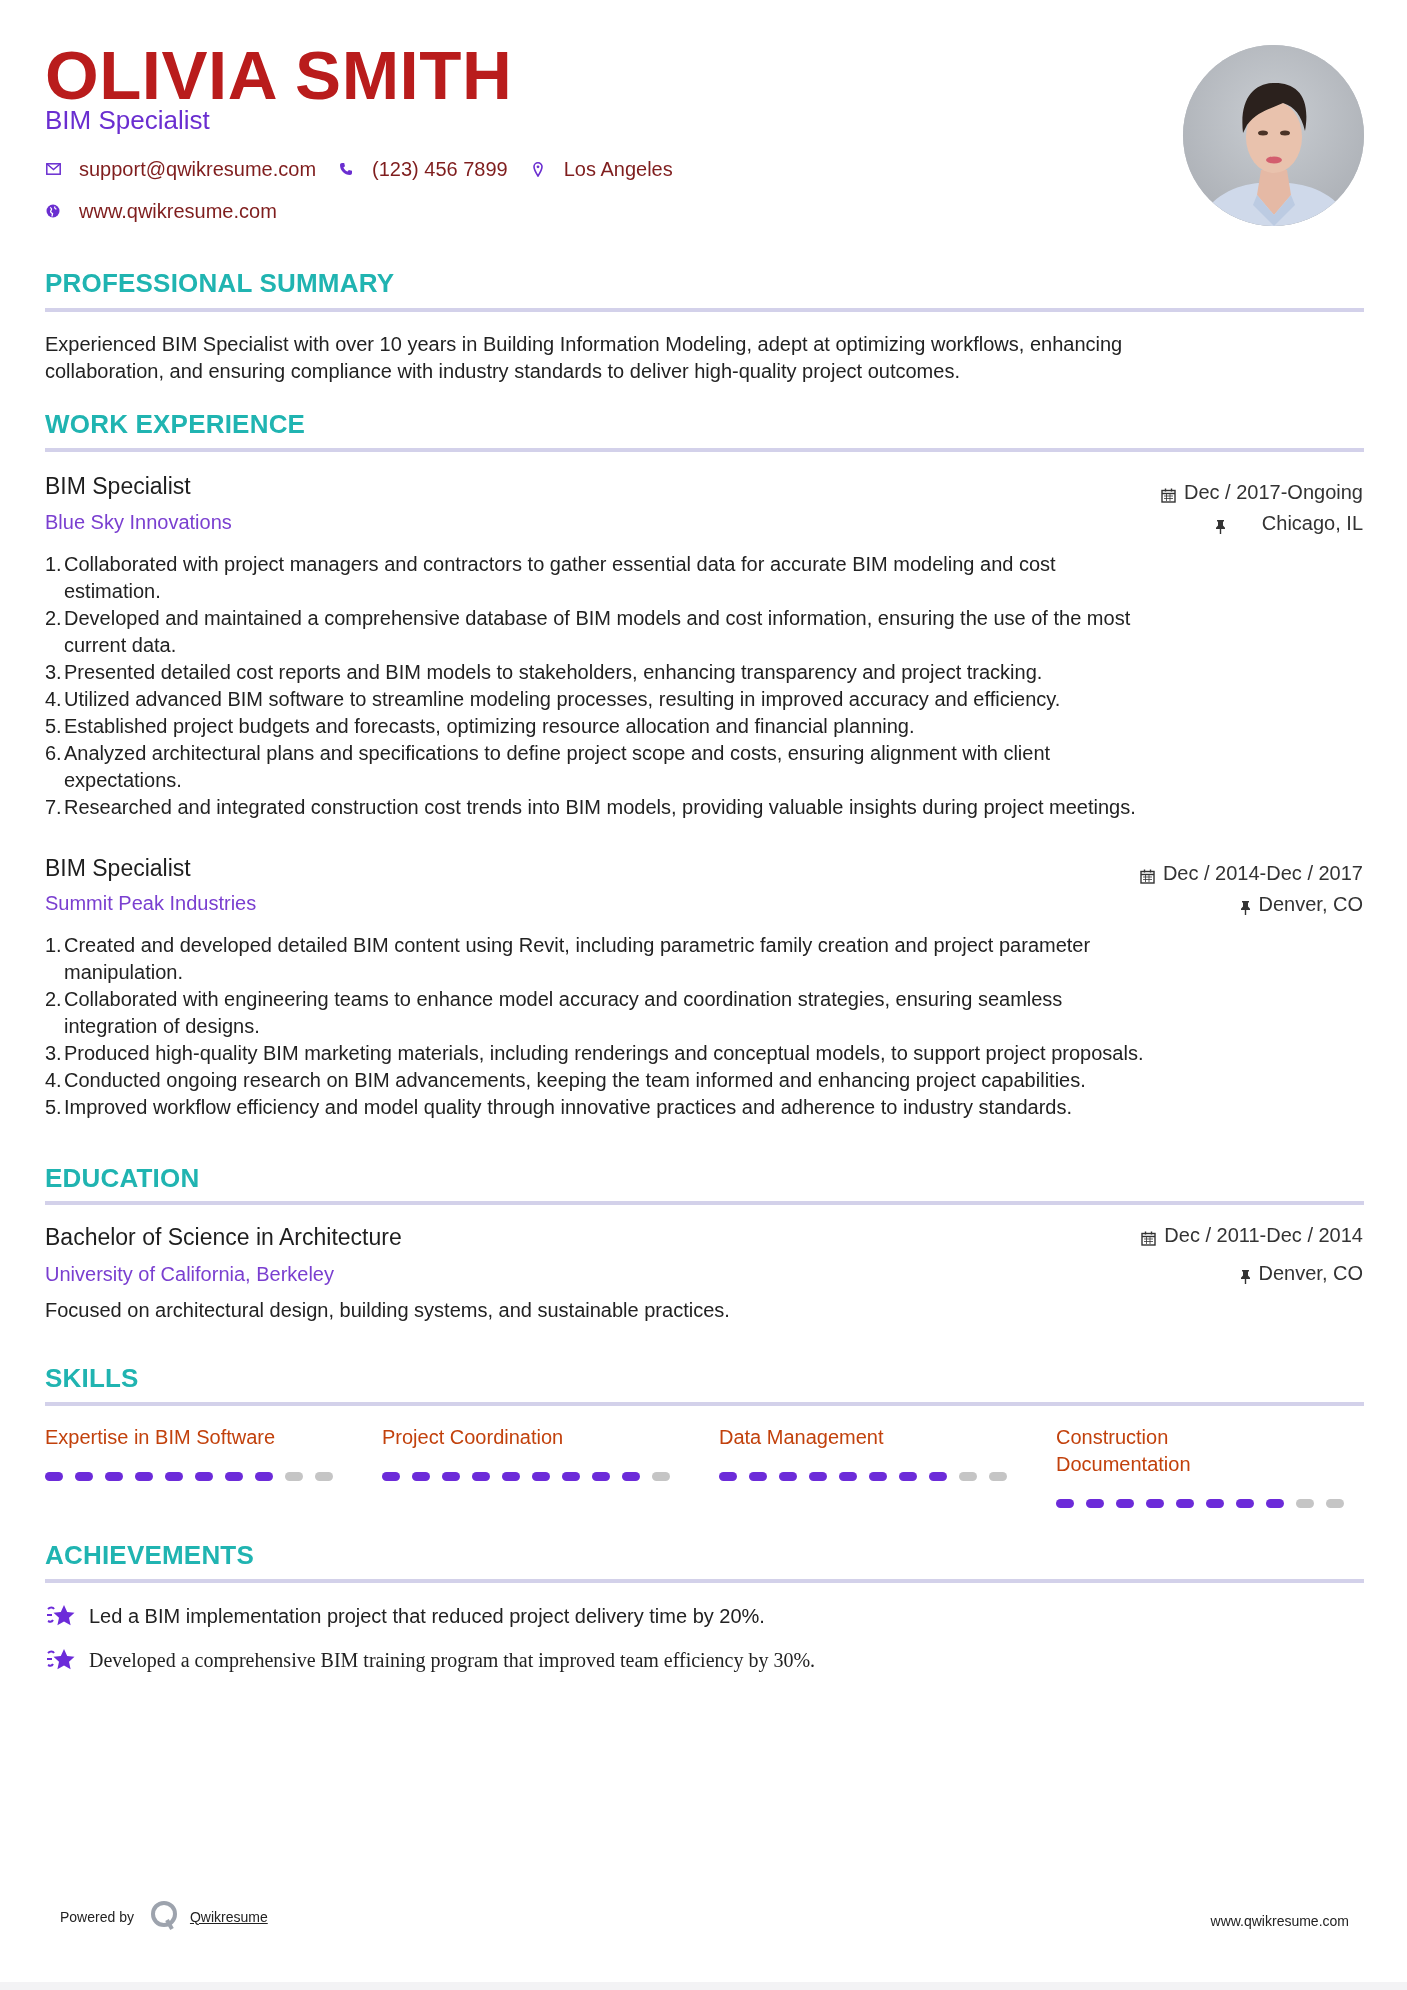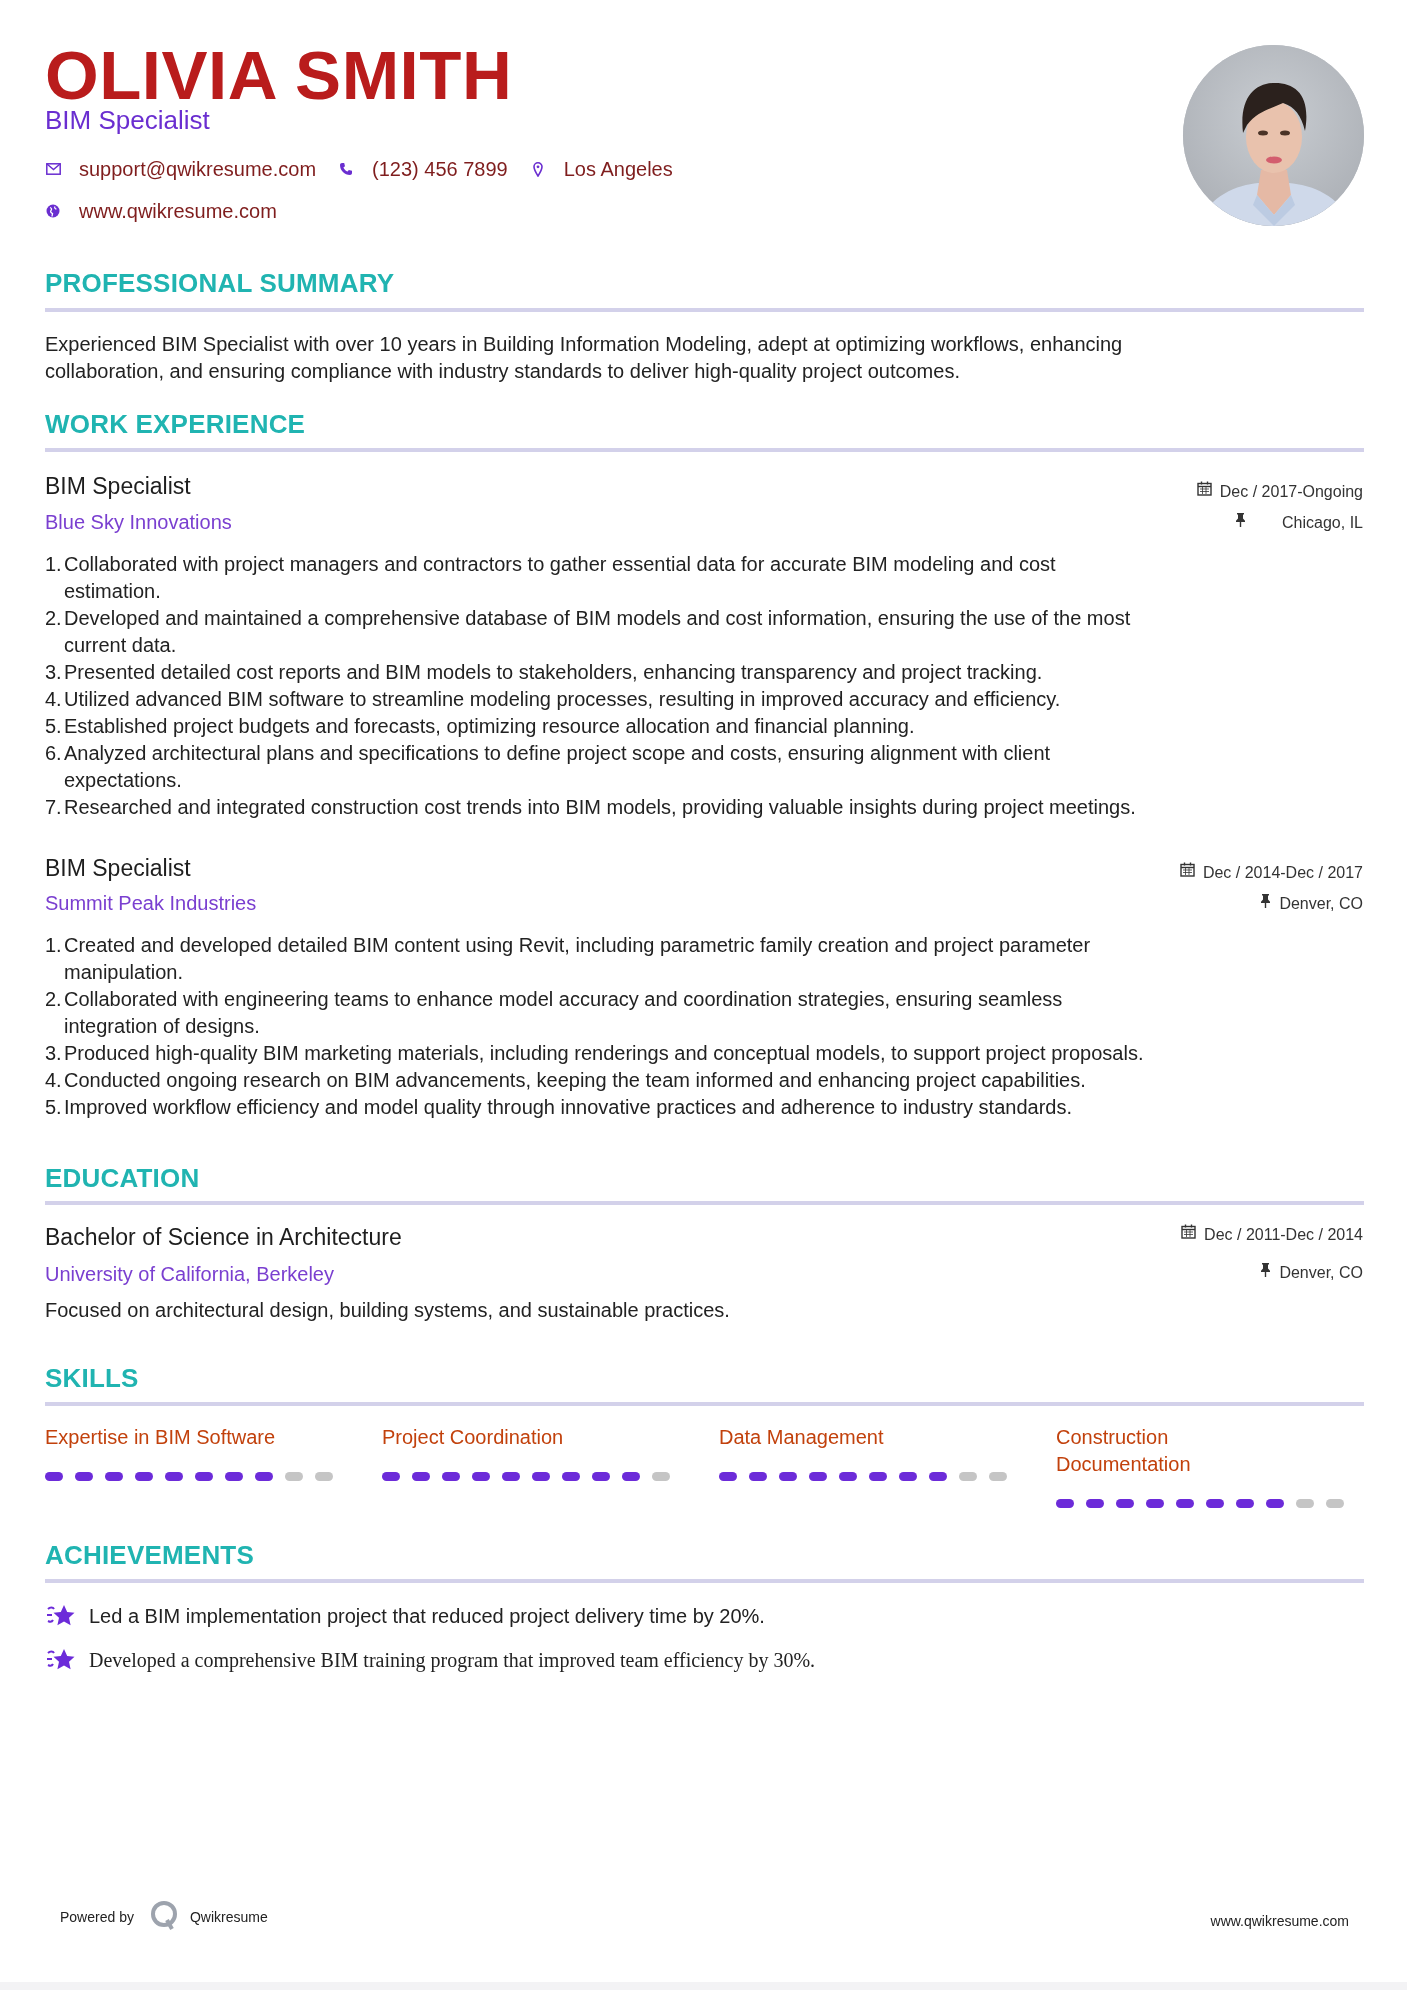--- a/index.html
+++ b/index.html
@@ -20,39 +20,39 @@
 
   .photo { position: absolute; left: 1183px; top: 45px; width: 181px; height: 181px; border-radius: 50%; overflow: hidden; background: #b9bdc3; }
 
   .section-title { position: absolute; left: 45px; font-size: 26px; font-weight: bold; color: #20b4b1; line-height: 32px; letter-spacing: 0.2px; }
   .rule { position: absolute; left: 45px; width: 1319px; height: 4px; background: #d3d1ea; }
 
   .body-text { position: absolute; left: 45px; width: 1320px; font-size: 20px; line-height: 27px; color: #222; }
 
   .job-title { position: absolute; left: 45px; font-size: 23px; color: #1e1e1e; line-height: 30px; }
   .company { position: absolute; left: 45px; font-size: 20px; color: #7a3fd0; line-height: 26px; }
-  .meta { position: absolute; right: 44px; font-size: 16px; color: #333; display: flex; align-items: flex-start; line-height: 22px; }
+  .meta { position: absolute; right: 44px; font-size: 20px; color: #333; display: flex; align-items: flex-end; line-height: 22px; }
   .meta .ic { margin-right: 8px; display: inline-flex; }
 
   ol.bullets { position: absolute; left: 45px; width: 1330px; list-style: none; font-size: 20px; line-height: 27px; color: #222; }
   ol.bullets li { position: relative; padding-left: 19px; }
   ol.bullets li .num { position: absolute; left: 0; top: 0; }
 
   .skill { position: absolute; width: 300px; }
   .skill .label { font-size: 20px; line-height: 27px; color: #c2410c; }
   .dots { position: absolute; left: 0; display: flex; }
   .dot { width: 18px; height: 9px; border-radius: 5px; margin-right: 12px; background: #6c2bd9; }
   .dot.off { background: #c5c5c5; }
 
   .ach { position: absolute; left: 45px; display: flex; align-items: center; font-size: 20px; line-height: 27px; color: #222; }
   .ach .ic { width: 32px; height: 28px; margin-right: 12px; }
 
   .footer-left { position: absolute; left: 60px; top: 1900px; display: flex; align-items: center; font-size: 14px; color: #222; text-align: right; }
   .footer-left .q { margin: 0 12px 0 16px; }
-  .footer-left .brand { }
+  .footer-left .brand { text-decoration: underline; }
   .footer-right { position: absolute; right: 58px; top: 1913px; font-size: 14px; color: #222; }
 </style>
 </head>
 <body>
 
 <div class="page">
 
   <div class="name">OLIVIA SMITH</div>
   <div class="role">BIM Specialist</div>
 

